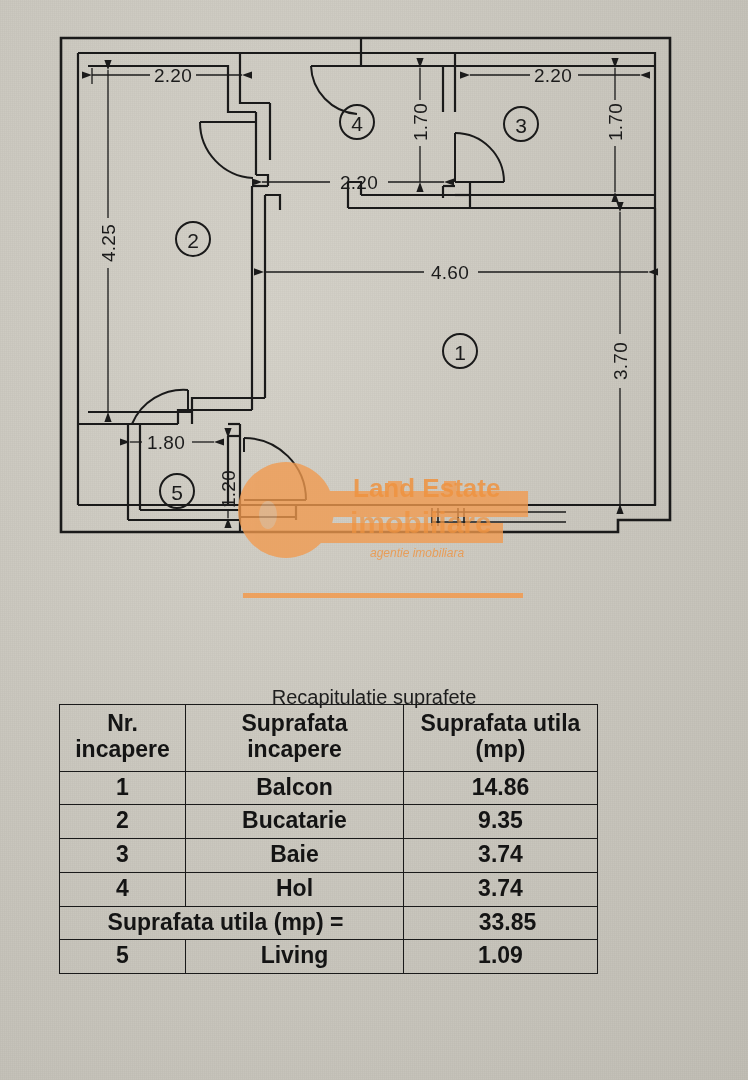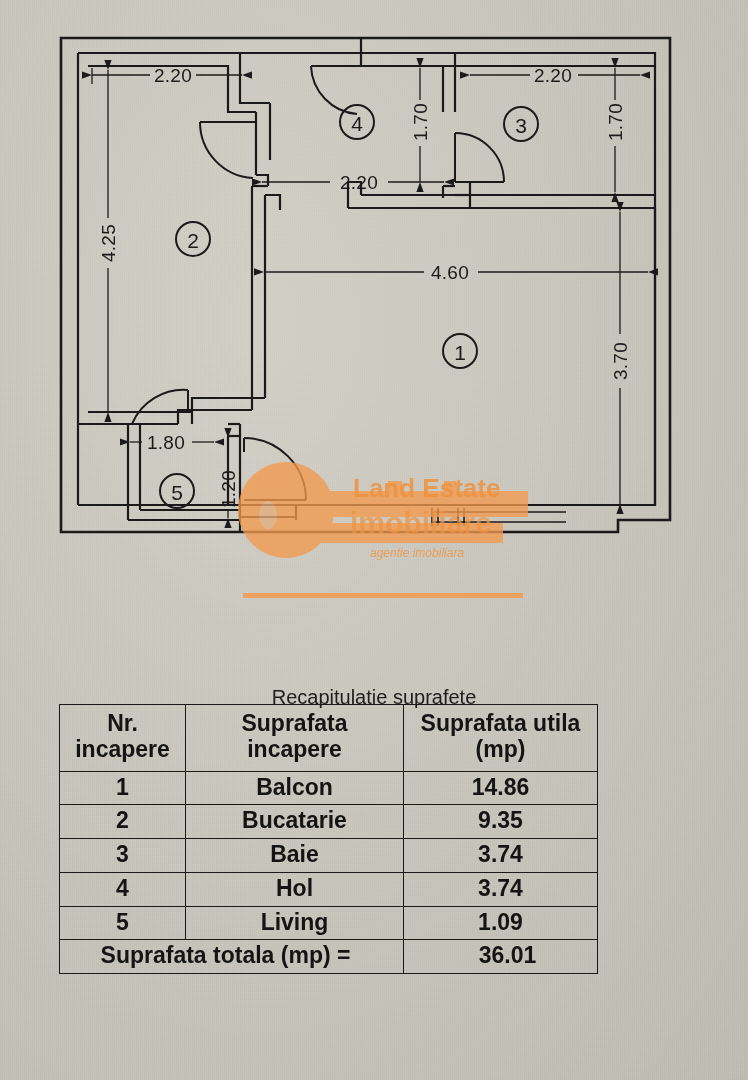--- a/index.html
+++ b/index.html
@@ -373,22 +373,22 @@
       <td>3</td>
       <td>Baie</td>
       <td>3.74</td>
     </tr>
     <tr>
       <td>4</td>
       <td>Hol</td>
       <td>3.74</td>
     </tr>
     <tr>
+      <td class="summary-label" colspan="2">Suprafata utila (mp) =</td>
+      <td class="summary-value">33.85</td>
+    </tr>
+    <tr>
       <td>5</td>
       <td>Living</td>
       <td>1.09</td>
     </tr>
-    <tr>
-      <td class="summary-label" colspan="2">Suprafata totala (mp) =</td>
-      <td class="summary-value">36.01</td>
-    </tr>
   </tbody>
 </table>
 
 </body></html>

